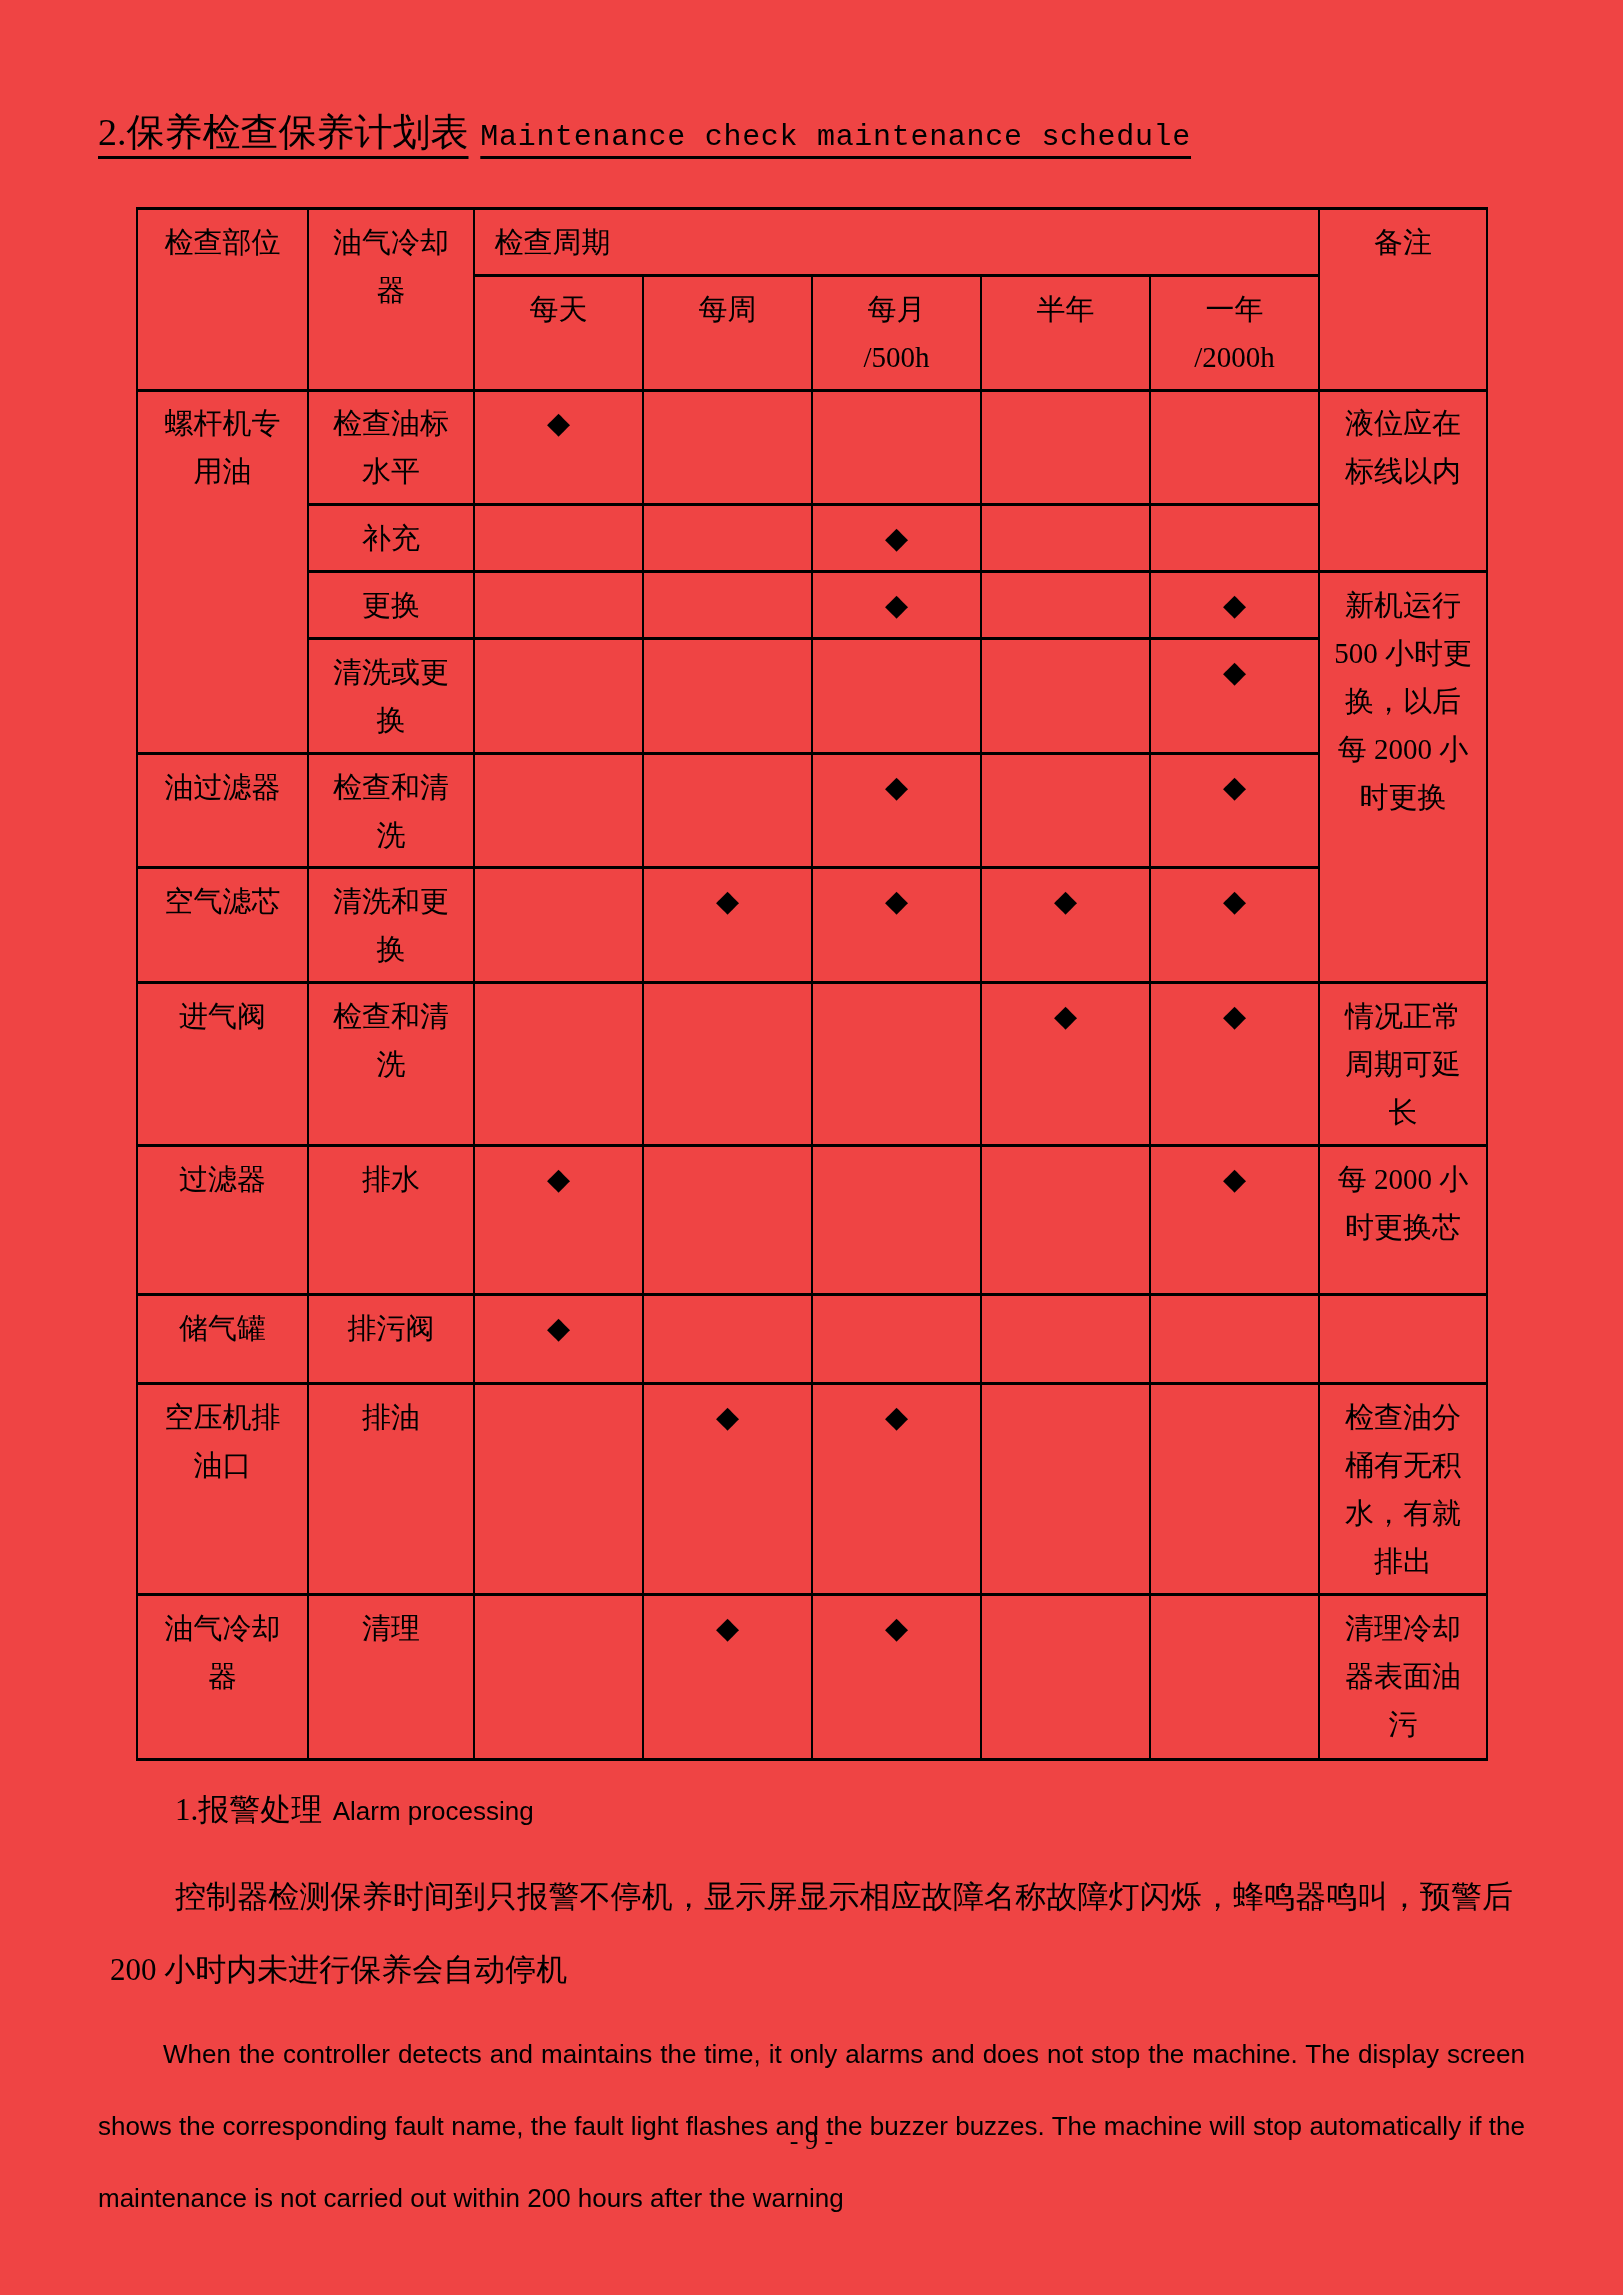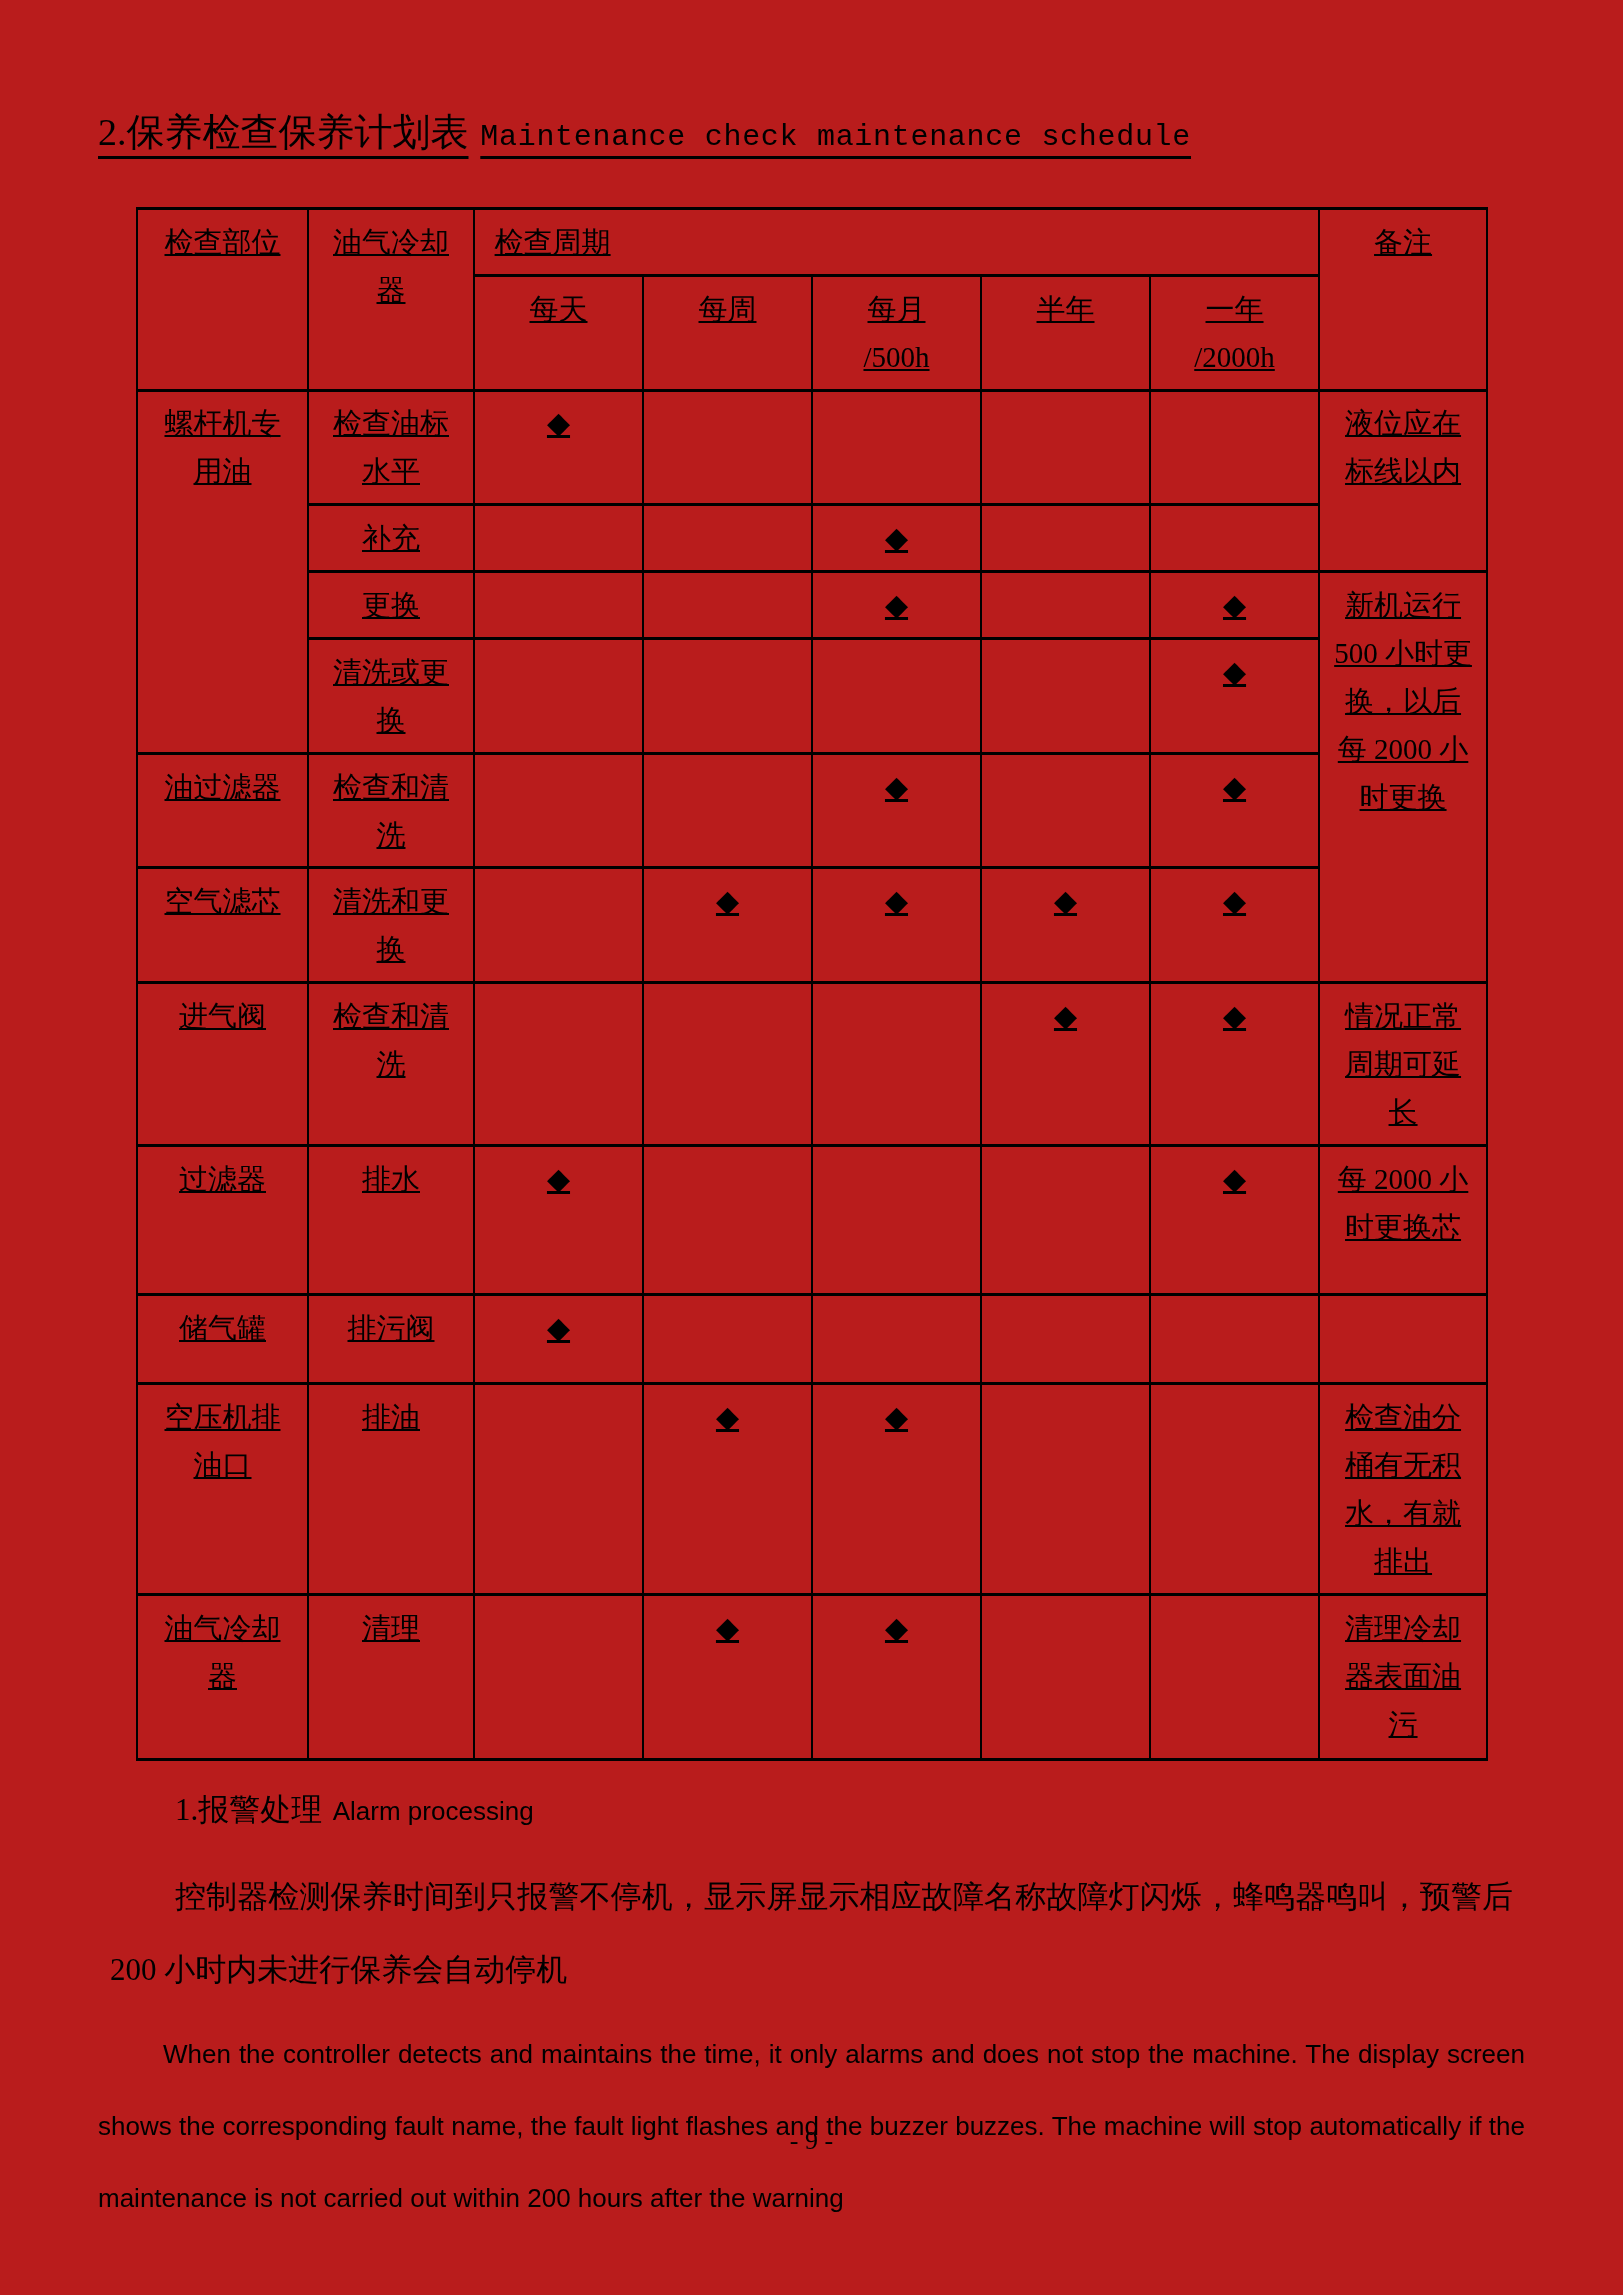--- a/index.html
+++ b/index.html
@@ -2,21 +2,21 @@
 <html style="font-size:10.5px"><head>
 <meta charset="utf-8">
 <style>
   * { box-sizing: border-box; }
   html, body { margin: 0; padding: 0; background: #ffffff; }
 
   .page {
     position: relative;
     width: 1623px;
     height: 2295px;
-    background: #b91c1c;
+    background: #ef4444;
     color: #000000;
     font-family: "Liberation Serif", "DejaVu Serif", serif;
     overflow: hidden;
   }
   .content { padding: 103px 98px 0 98px; }
 
   
   .sec-title { font-size: 38px; line-height: 58px; white-space: nowrap; }
   .sec-title .u {
     text-decoration: underline;
@@ -30,21 +30,20 @@
     letter-spacing: 0.7px;
   }
   .sec-title.s3 { margin-top: 97px; }
 
   
   table.tbl {
     border-collapse: collapse;
     table-layout: fixed;
     width: 1350px;
     margin: 41px 0 4px 38px;
-    text-decoration: underline;
   }
   .tbl th, .tbl td {
     border: 2px solid #000000;
     border-top-width: 3.3px;
     border-bottom-width: 3.3px;
     font-weight: normal;
     font-size: 29px;
     line-height: 48px;
     padding: 7.9px 13px;
     text-align: center;

